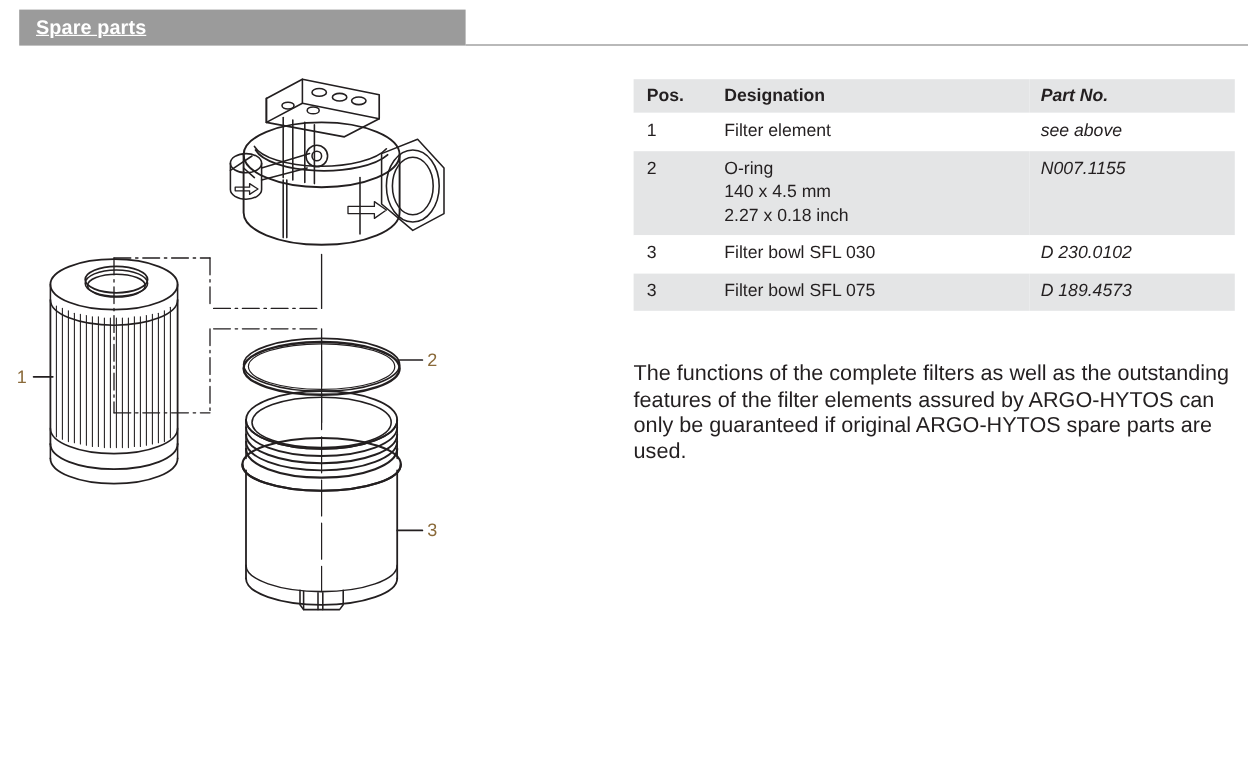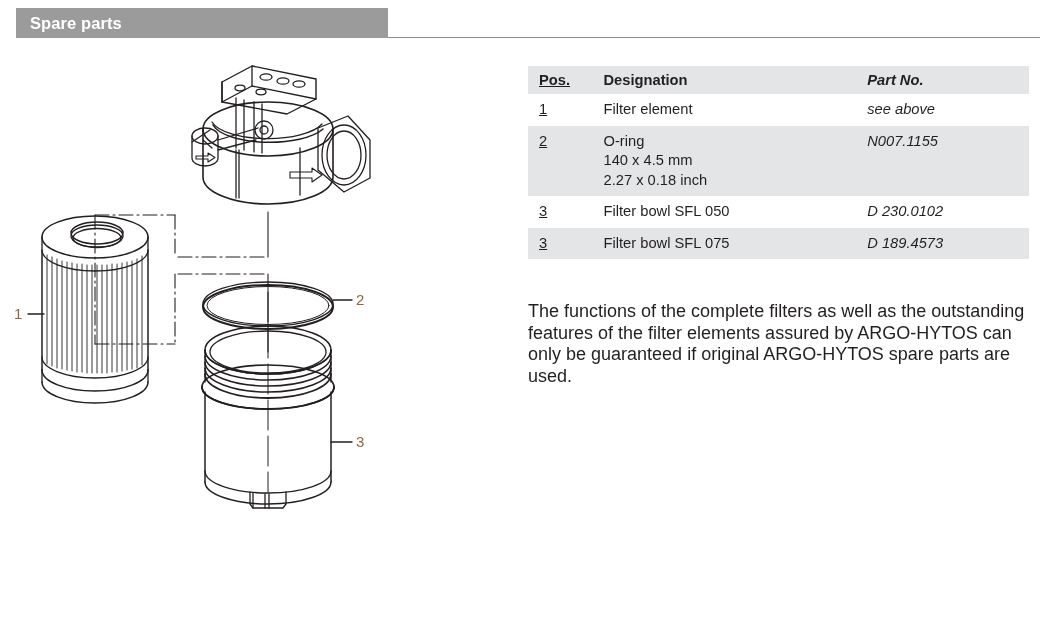--- a/index.html
+++ b/index.html
@@ -26,20 +26,21 @@
     background: #9b9b9b;
     display: flex;
     align-items: center;
   }
   #section-header-title {
     color: #ffffff;
     font-size: 16.5px;
     font-weight: bold;
     letter-spacing: 0.1px;
     padding-left: 14px;
+    text-decoration: underline;
   }
   #header-rule {
     position: absolute;
     left: 388px;
     top: 37px;
     width: 652px;
     height: 1px;
     background: #8c8c8c;
   }
 
@@ -50,21 +51,21 @@
     top: 66px;
     width: 501px;
     border-collapse: collapse;
     font-size: 14.7px;
   }
   #parts-table td, #parts-table th {
     padding: 0;
     text-align: left;
     vertical-align: top;
   }
-  .col-pos   { width: 58px; text-decoration: underline; }
+  .col-pos   { width: 58px; }
   .col-desig { width: 272px; }
   .col-part  { width: 171px; font-style: italic; }
 
   #parts-table thead th {
     background: #e4e5e6;
     font-weight: bold;
     font-size: 14.7px;
     color: #231f20;
     height: 28px;
     line-height: 28px;
@@ -299,21 +300,21 @@
       <td class="col-desig">
         <span class="cell-sub">O-ring</span>
         <span class="cell-sub">140 x 4.5 mm</span>
         <span class="cell-sub">2.27 x 0.18 inch</span>
       </td>
       <td class="col-part">N007.1155</td>
     </tr>
     <tr class="row-plain">
       <td class="col-pos">3</td>
       <td class="col-desig">
-        <span class="cell-sub">Filter bowl SFL 050</span>
+        <span class="cell-sub">Filter bowl SFL 030</span>
       </td>
       <td class="col-part">D 230.0102</td>
     </tr>
     <tr class="row-shade">
       <td class="col-pos">3</td>
       <td class="col-desig">
         <span class="cell-sub">Filter bowl SFL 075</span>
       </td>
       <td class="col-part">D 189.4573</td>
     </tr>

